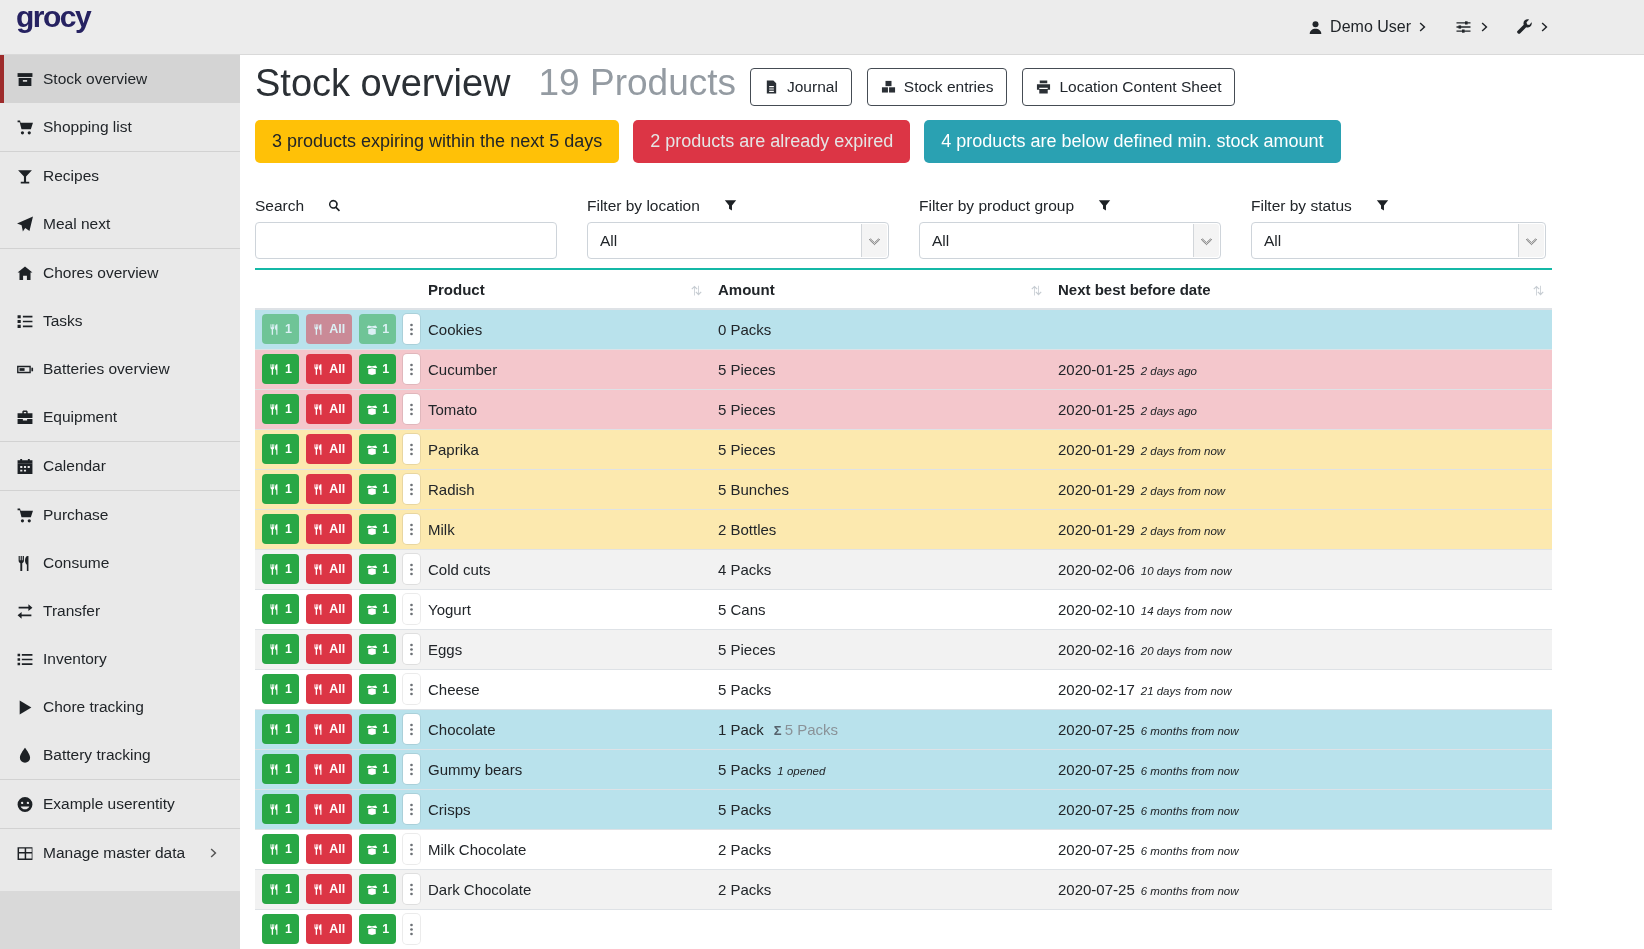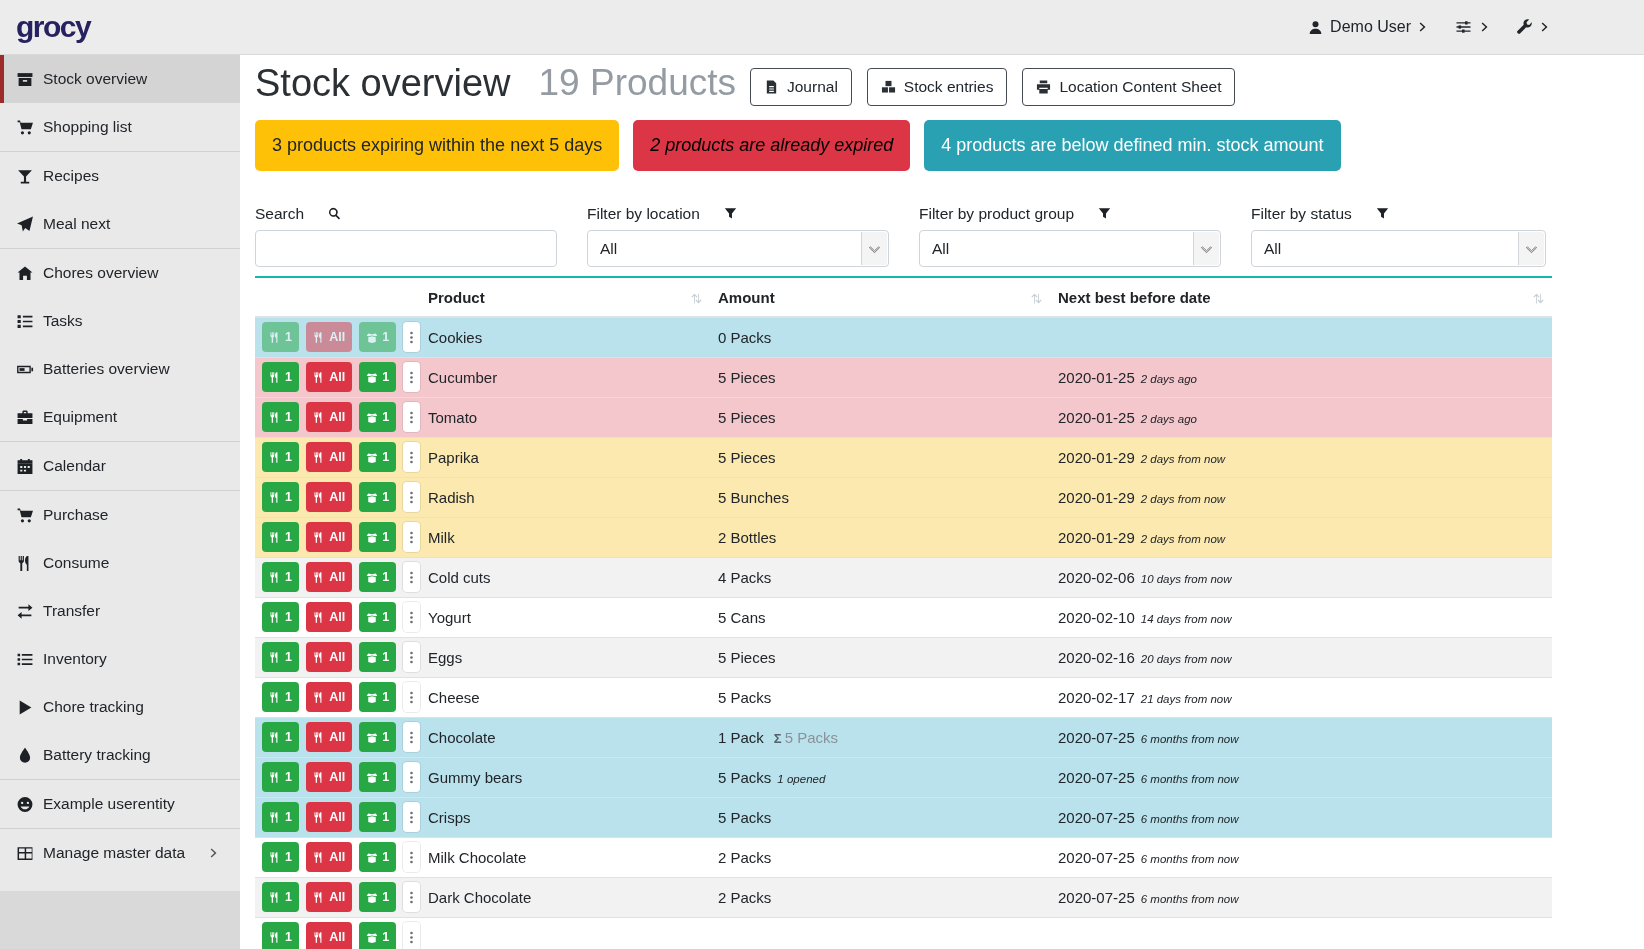--- a/index.html
+++ b/index.html
@@ -1,21 +1,21 @@
 <!DOCTYPE html>
 <html><head>
 <meta charset="utf-8">
 <style>
   * { margin:0; padding:0; box-sizing:border-box; }
   html,body { width:1644px; height:949px; overflow:hidden; background:#fff;
     font-family:"Liberation Sans", sans-serif; color:#212529; }
 
   
   .navbar { position:absolute; top:0; left:0; right:0; height:55px; background:#ececec;
-    border-bottom:1px solid #d9d9d9; display:flex; align-items:center;
+    border-bottom:1px solid #d9d9d9; display:flex; 
     justify-content:space-between; padding:0 95px 0 16px; z-index:5;gap:20px; }
   .logo { font-size:30px; font-weight:700; letter-spacing:-1.5px; color:#262261; }
   .nav-right { display:flex; align-items:center; gap:27px; }
   .nav-menu { display:flex; align-items:center; gap:7px; font-size:16px; color:#212529; }
   .nav-menu .chev { width:9px; height:12px; color:#212529; }
 
   
   .sidebar { position:absolute; top:55px; left:0; bottom:0; width:240px; background:#e9e9e9; }
   .side-group + .side-group { border-top:1px solid #d2d2d2; }
   .side-item { height:48px; display:flex; align-items:center; padding:0 14px 0 15px;
@@ -34,24 +34,24 @@
   .title-row { display:flex; align-items:center; margin-top:4px; }
   .page-title { font-size:38px; font-weight:500; color:#2b3035; line-height:48px; }
   .page-subtitle { font-size:37px; font-weight:400; color:#949ba2; margin-left:28px; line-height:48px; }
   .head-buttons { display:flex; gap:15px; margin-left:14px; margin-top:8px; }
   .btn-outline { display:inline-flex; align-items:center; gap:8px; background:#fff;
     border:1px solid #454c54; border-radius:4px; height:38px; padding:4px 13px;
     font-size:15.5px; color:#21262c; font-family:inherit; cursor:pointer; }
   .btn-outline .ic { width:15px; height:16px; color:#2b3036; }
 
   .alerts { display:flex; gap:14px; margin-top:13px; }
-  .alert { height:51px; display:flex; align-items:center; padding:13px 17px;
+  .alert { height:43px; display:flex; align-items:center; padding:13px 17px;
     border-radius:5px; font-size:18px; cursor:pointer; }
   .alert-warning { background:#ffc107; color:#212529; }
-  .alert-danger  { background:#dc3545; color:#000000;font-style:italic; }
+  .alert-danger  { background:#dc3545; color:#e5e5e5; }
   .alert-info    { background:#2aa1b2; color:#fff; }
 
   .filters { display:grid; grid-template-columns:302px 302px 302px 295px;
     column-gap:30px; margin-top:33px; }
   .filter-label { display:flex; align-items:center; gap:24px; font-size:15.5px;
     color:#212529; height:19px; }
   .filter-label .ic { width:13px; height:13px; color:#1d2125; }
   .filter-ctl { margin-top:7px; }
   .text-input { width:100%; height:37px; border:1px solid #ced4da; border-radius:4px;
     padding:0 12px; font-size:15.5px; font-family:inherit; color:#212529; background:#fff; }

